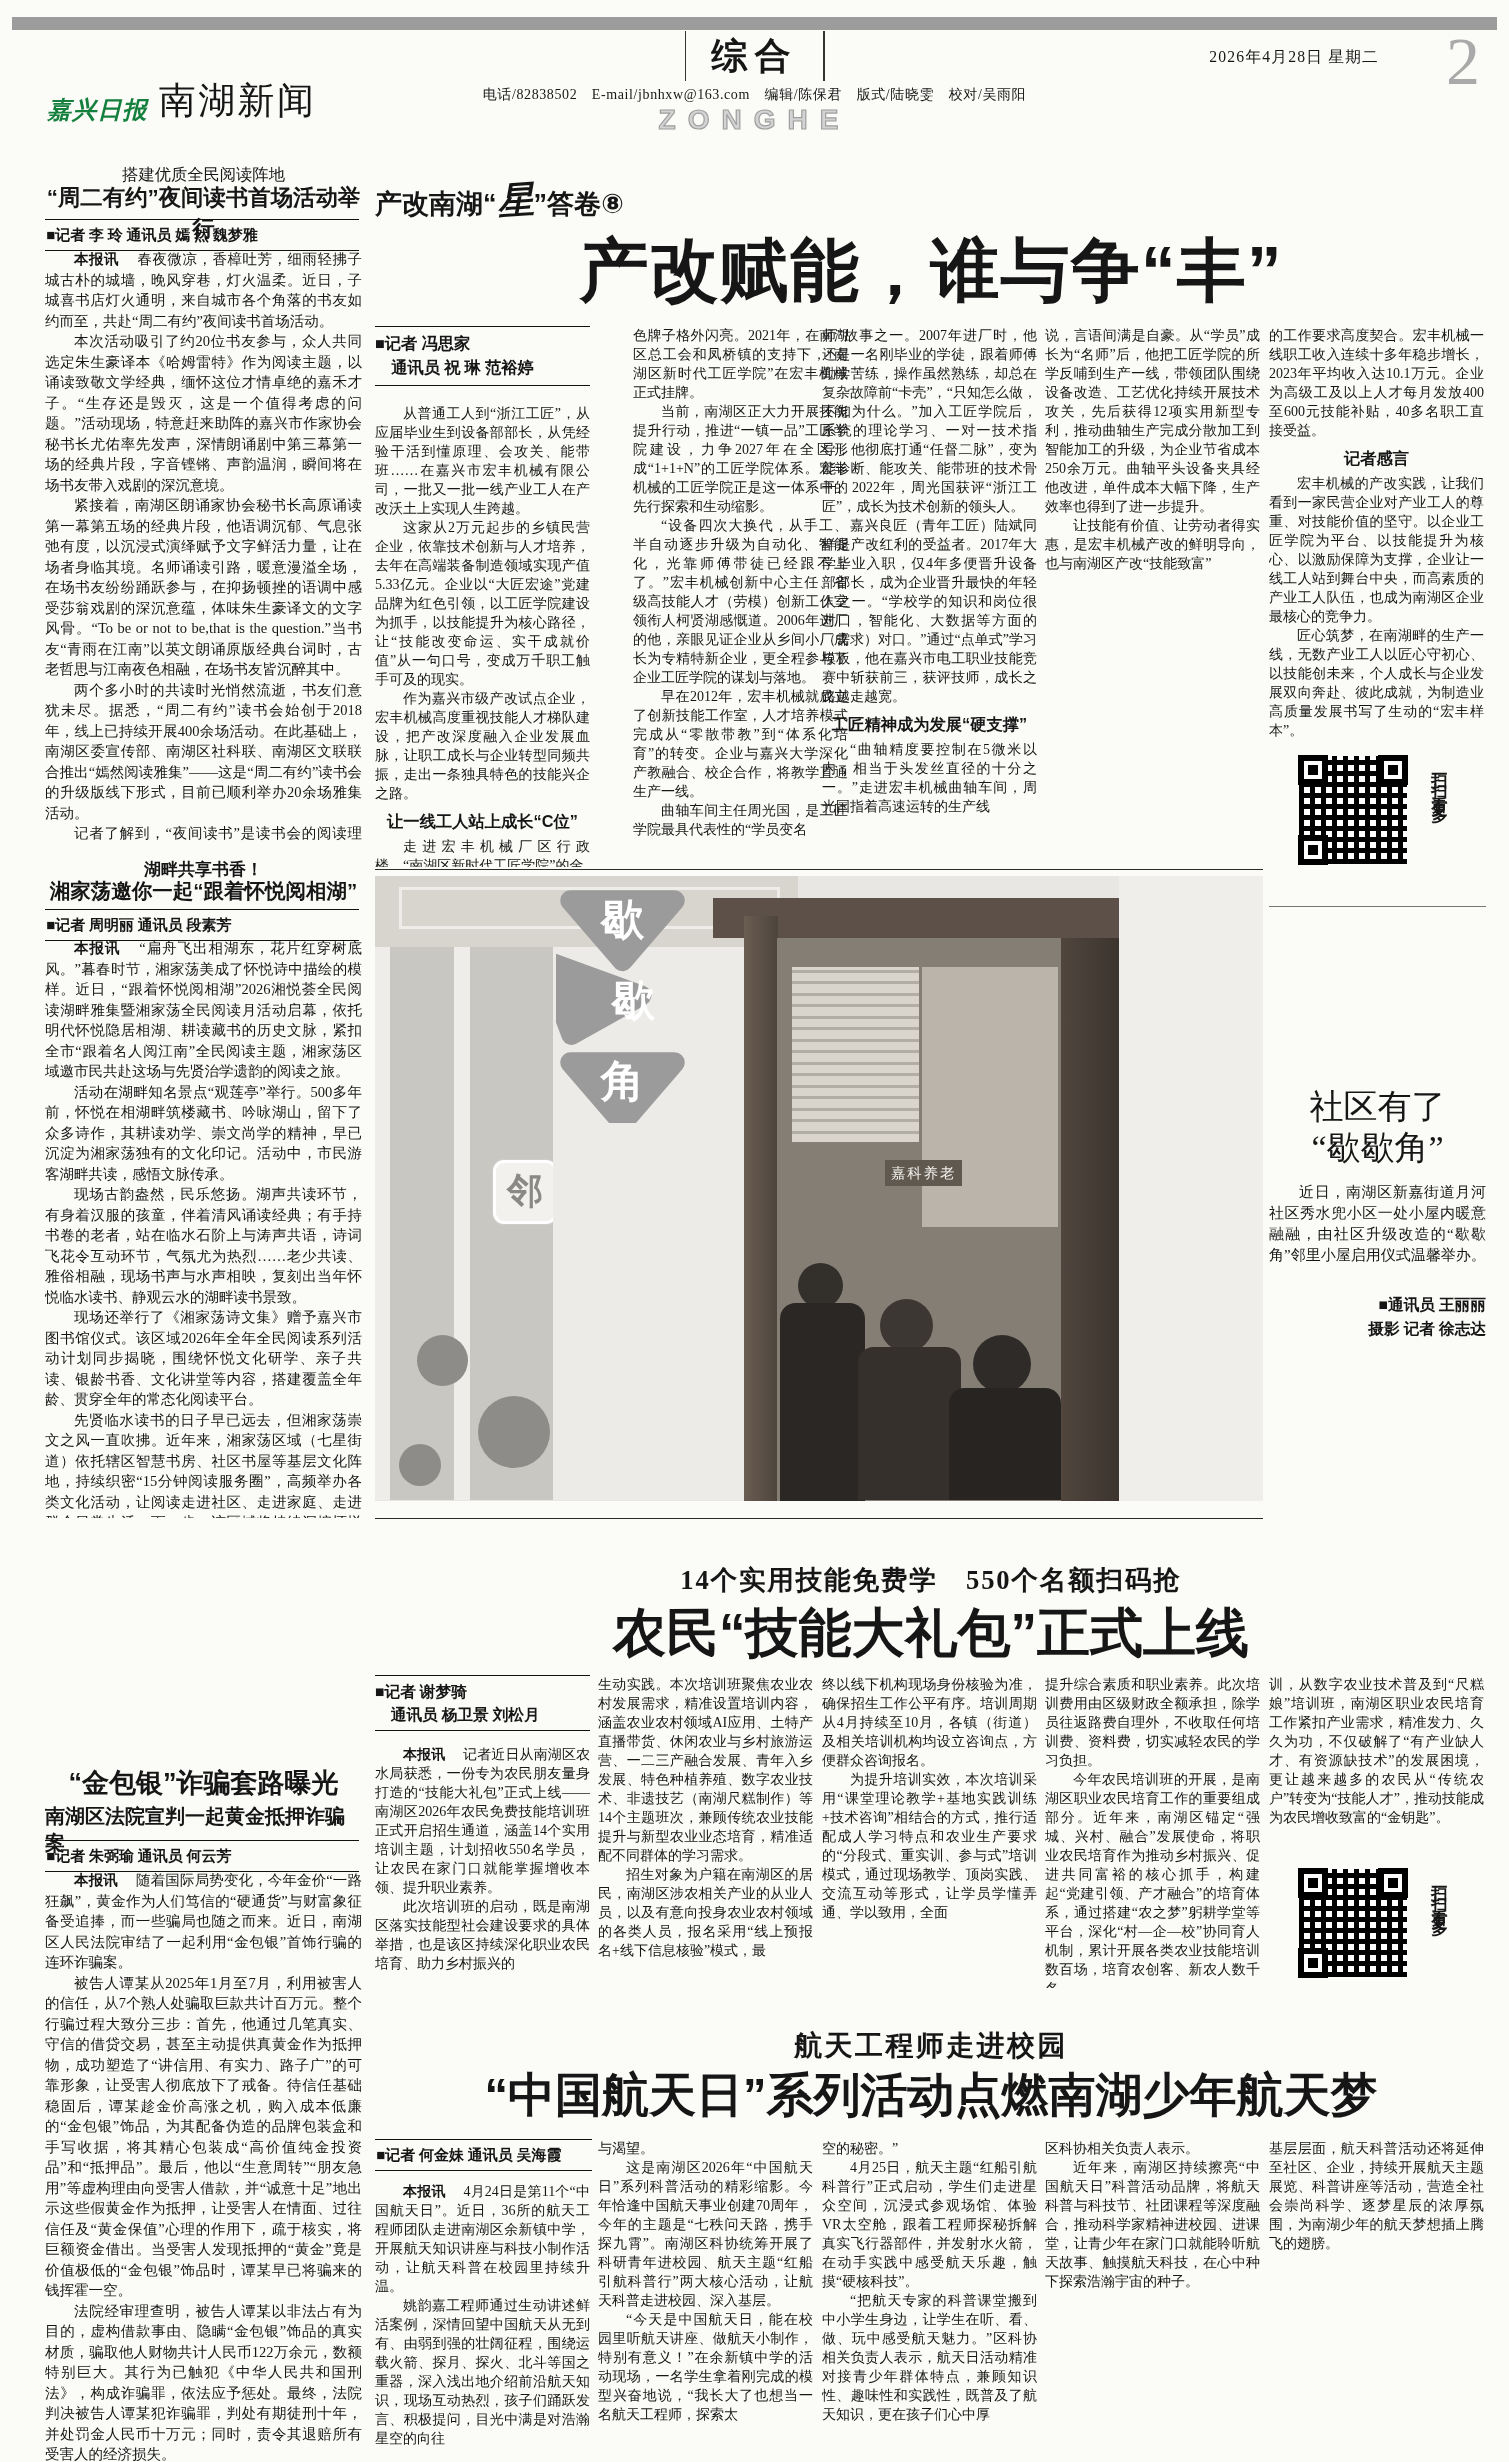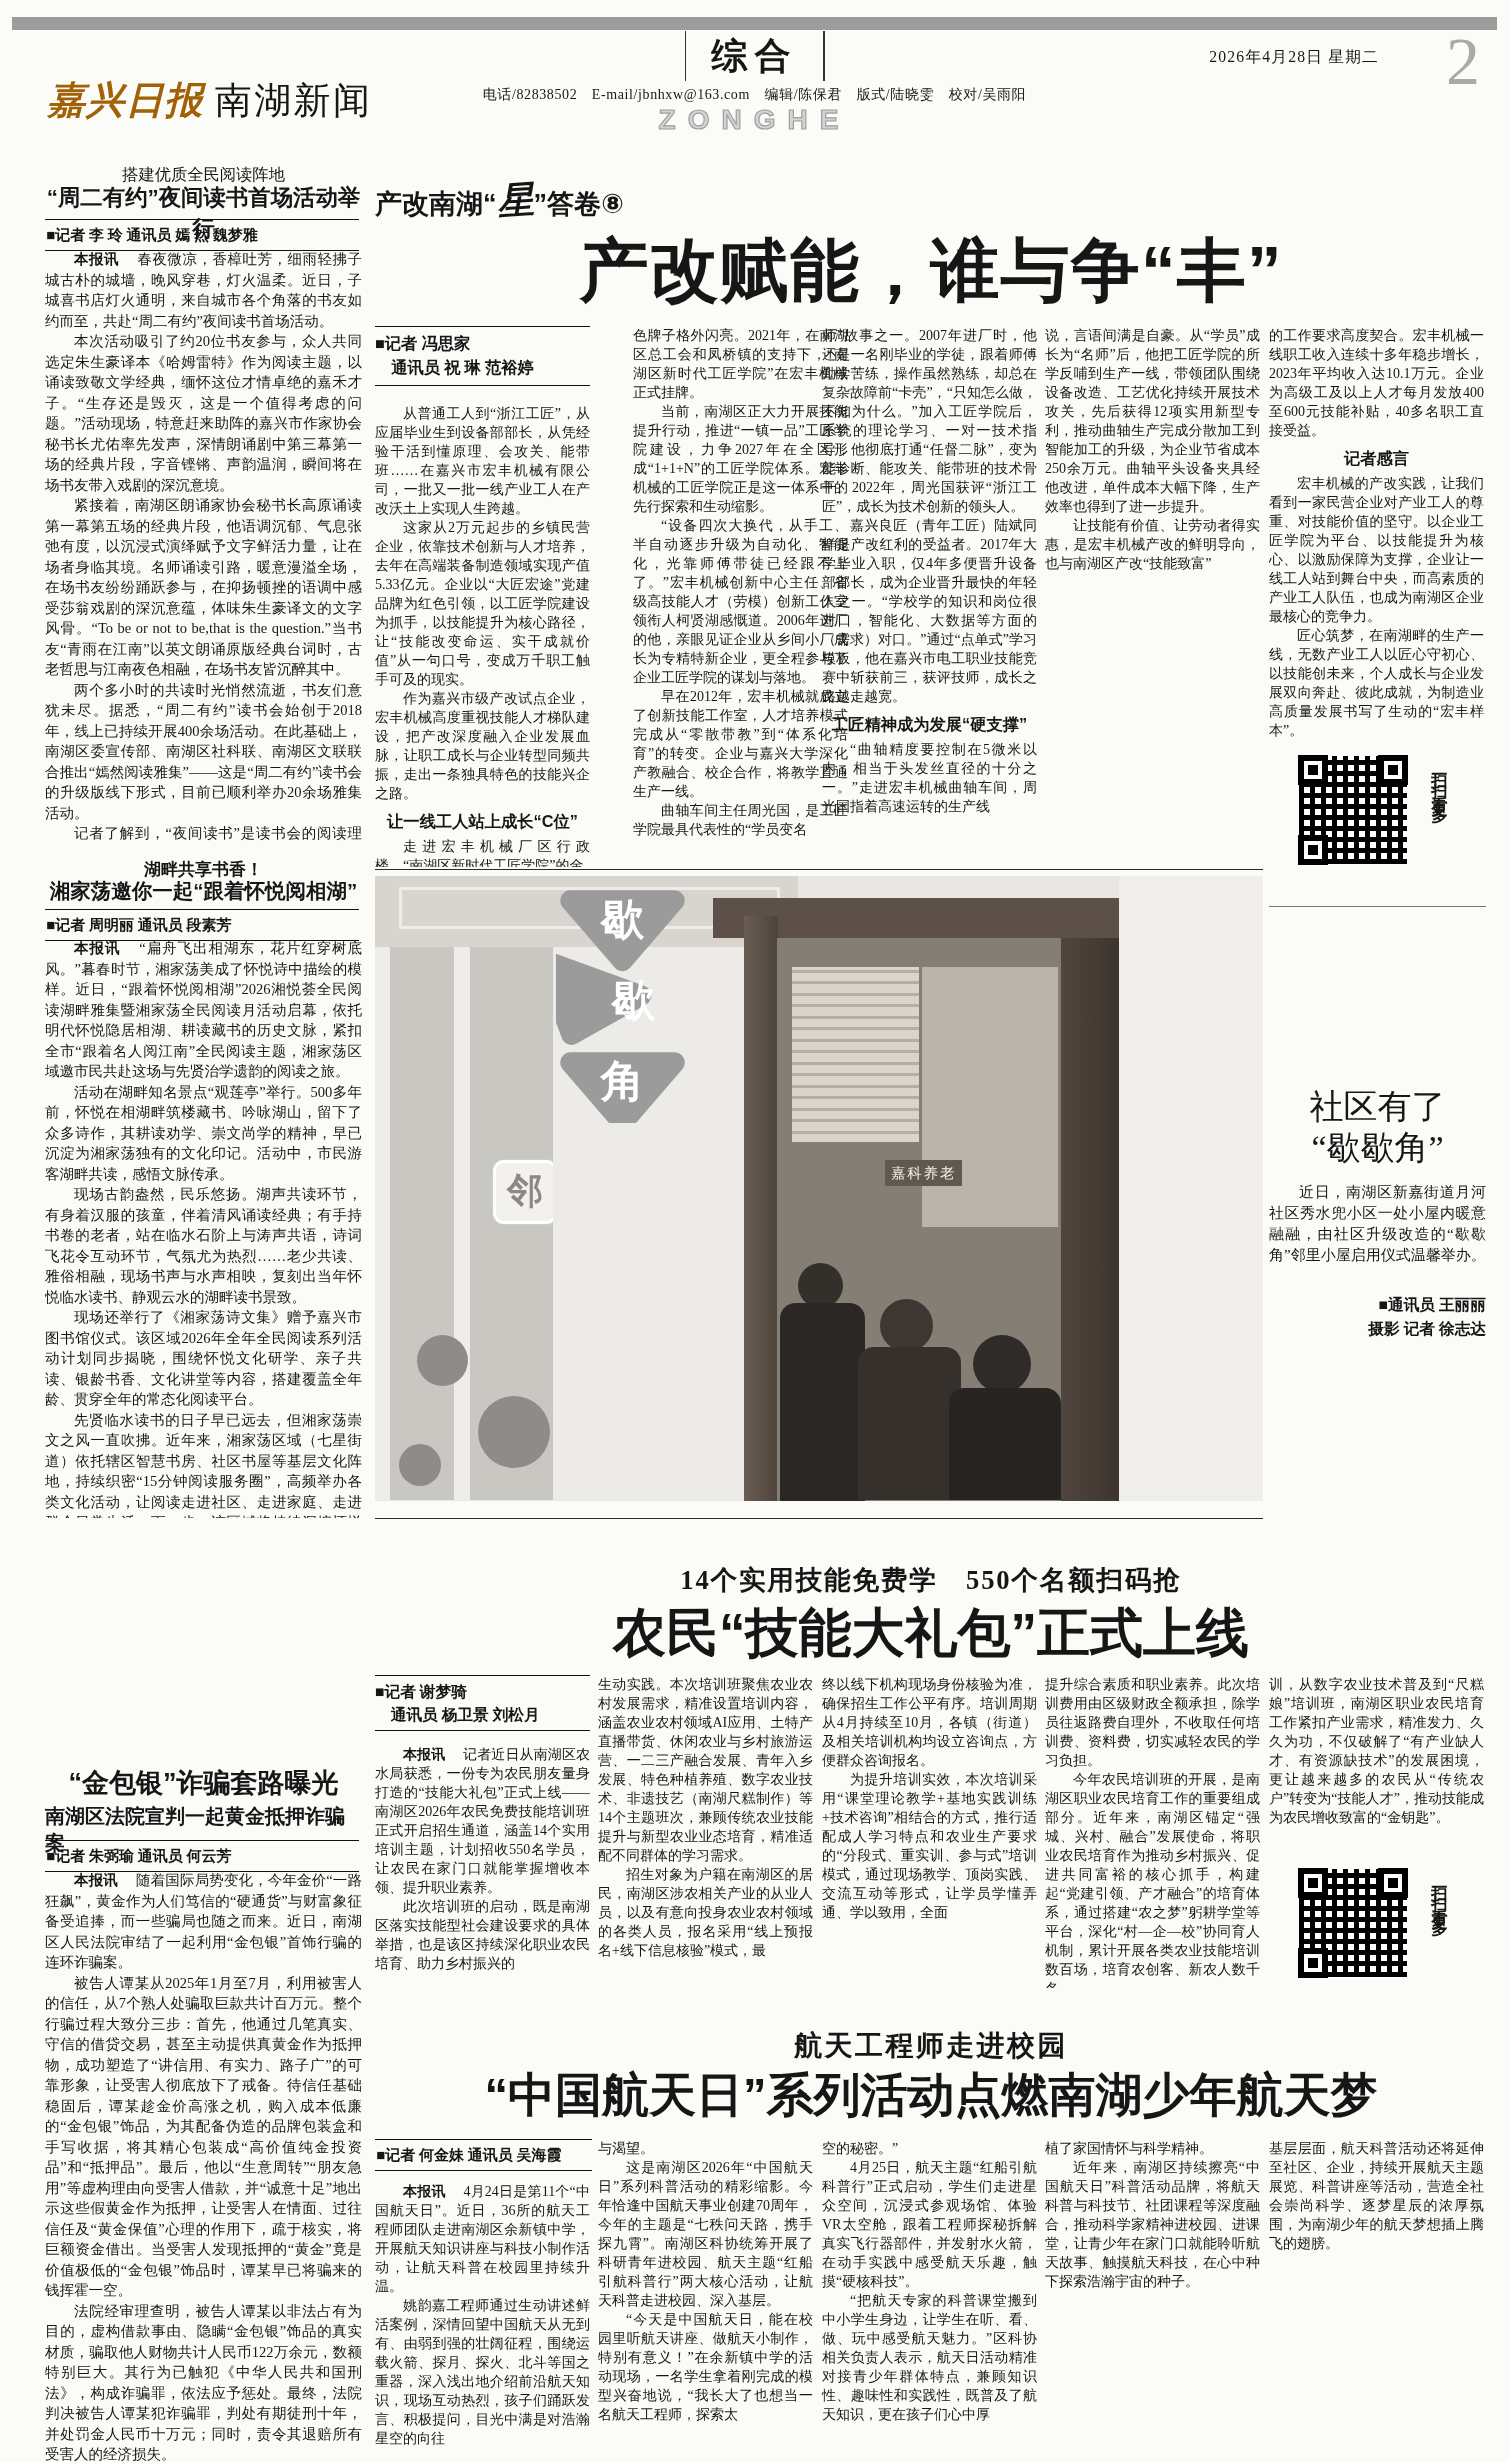--- a/index.html
+++ b/index.html
@@ -4,21 +4,21 @@
 <style>
   html,body{margin:0;padding:0;background:#888;}
   #page{position:relative;width:1509px;height:2462px;margin:0 auto;background:#fbfbf8;
         font-family:"Liberation Serif","DejaVu Serif",serif;color:#161616;overflow:hidden;}
   .hei{font-family:"Liberation Sans","DejaVu Sans",sans-serif;}
   .abs{position:absolute;}
   .hr{position:absolute;background:#2a2a2a;height:1.2px;}
   
   #topbar{left:12px;top:17px;width:1485px;height:13.3px;background:#9c9c9c;}
   #masthead-left{left:47px;top:36px;display:flex;align-items:flex-end;gap:11px;}
-  #logo-script{font-size:38px;color:#a16207;font-style:italic;font-weight:bold;letter-spacing:1.2px;}
+  #logo-script{font-size:24px;color:#15803d;font-style:italic;font-weight:bold;letter-spacing:1.2px;}
   #logo-block{font-size:37px;font-weight:400;letter-spacing:2.4px;margin-top:40px;}
   #section-wrap{left:50%;top:31px;transform:translateX(-50%);display:flex;align-items:center;gap:25px;}
   .vbar{width:1.8px;height:50px;background:#333;}
   #section-title{font-size:36px;font-weight:700;letter-spacing:7.2px;}
   #dateline{right:130px;top:47px;font-size:15.7px;letter-spacing:1.2px;}
   #pagenum{right:29px;top:22px;font-size:68px;color:#a9a9a9;font-weight:400;}
   #contact{left:0;top:86px;width:100%;text-align:center;font-size:14px;letter-spacing:0.6px;}
   #zonghe{left:0;top:104px;width:100%;text-align:center;font-size:28px;font-weight:bold;
           letter-spacing:12px;color:#d3d3d3;-webkit-text-stroke:1.2px #9f9f9f;}
   
@@ -273,21 +273,21 @@
       <div class="p-para noindent">与渴望。</div>
       <div class="p-para">这是南湖区2026年“中国航天日”系列科普活动的精彩缩影。今年恰逢中国航天事业创建70周年，今年的主题是“七秩问天路，携手探九霄”。南湖区科协统筹开展了科研青年进校园、航天主题“红船引航科普行”两大核心活动，让航天科普走进校园、深入基层。</div>
       <div class="p-para">“今天是中国航天日，能在校园里听航天讲座、做航天小制作，特别有意义！”在余新镇中学的活动现场，一名学生拿着刚完成的模型兴奋地说，“我长大了也想当一名航天工程师，探索太</div>
     </div>
   <div class="abs colbody" style="left:822px;top:2139px;height:324px;">
       <div class="p-para noindent">空的秘密。”</div>
       <div class="p-para">4月25日，航天主题“红船引航科普行”正式启动，学生们走进星众空间，沉浸式参观场馆、体验VR太空舱，跟着工程师探秘拆解真实飞行器部件，并发射水火箭，在动手实践中感受航天乐趣，触摸“硬核科技”。</div>
       <div class="p-para">“把航天专家的科普课堂搬到中小学生身边，让学生在听、看、做、玩中感受航天魅力。”区科协相关负责人表示，航天日活动精准对接青少年群体特点，兼顾知识性、趣味性和实践性，既普及了航天知识，更在孩子们心中厚</div>
     </div>
   <div class="abs colbody" style="left:1045px;top:2139px;height:324px;">
-      <div class="p-para noindent">植了家国情怀与科学精神。</div>
+      <div class="p-para noindent">区科协相关负责人表示。</div>
       <div class="p-para">近年来，南湖区持续擦亮“中国航天日”科普活动品牌，将航天科普与科技节、社团课程等深度融合，推动科学家精神进校园、进课堂，让青少年在家门口就能聆听航天故事、触摸航天科技，在心中种下探索浩瀚宇宙的种子。</div>
     </div>
   <div class="abs colbody" style="left:1269px;top:2139px;height:324px;">
       <div class="p-para noindent">基层层面，航天科普活动还将延伸至社区、企业，持续开展航天主题展览、科普讲座等活动，营造全社会崇尚科学、逐梦星辰的浓厚氛围，为南湖少年的航天梦想插上腾飞的翅膀。</div>
     </div>
 
 </div>
 
 
 </body></html>

